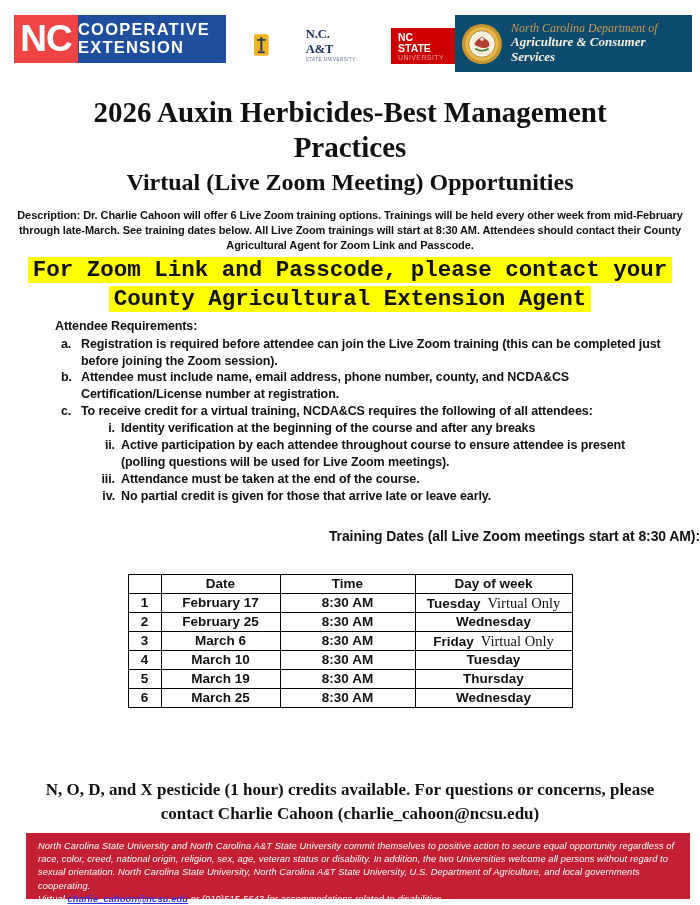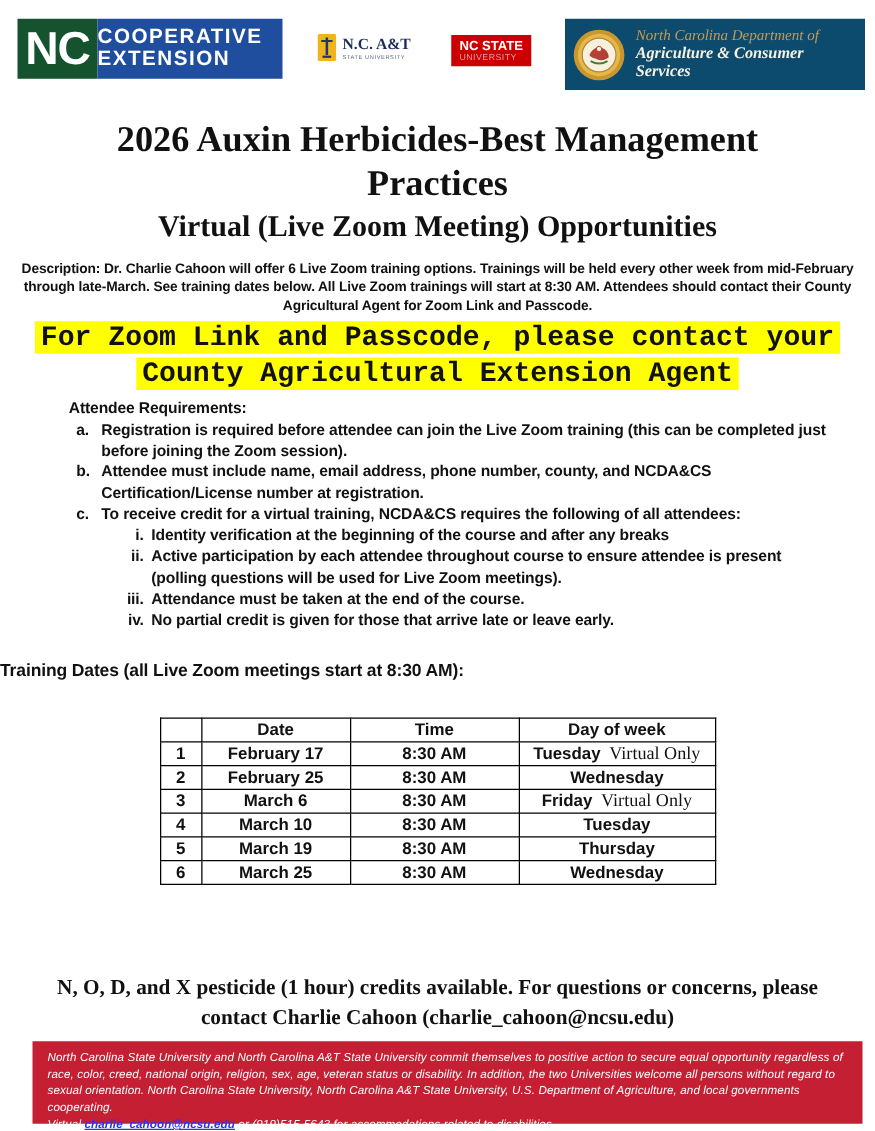--- a/index.html
+++ b/index.html
@@ -5,29 +5,29 @@
   html,body{margin:0;padding:0;background:#e8e8e8;}
   .page{
     width:700px;height:905px;margin:0 auto;background:#ffffff;
     position:relative;overflow:hidden;
     font-family:"Liberation Sans",sans-serif;color:#111;
   }
   
   .logo-row{display:flex;align-items:flex-start;padding:15px 5px 0 14px;height:60px;}
   .ext-logo{display:flex;height:48px;}
   .ext-nc{
-    background:#14532d;color:#fff;width:64px;display:flex;align-items:center;justify-content:center;
+    background:#ef4444;color:#fff;width:64px;display:flex;align-items:center;justify-content:center;
     font-weight:bold;font-size:37px;letter-spacing:-1px;font-family:"Liberation Sans",sans-serif;
   }
   .ext-blue{
     background:#1f4e9e;color:#fff;width:148px;display:flex;flex-direction:column;
     align-items:flex-start;justify-content:center;line-height:1.08;
   }
   .ext-blue div{font-weight:bold;font-size:16.5px;letter-spacing:1.2px;}
-  .at-logo{display:flex;align-items:center;margin-left:28px;margin-top:12px;}
+  .at-logo{display:flex;align-items:center;margin-left:28px;margin-top:12px;gap:32px;}
   .at-emblem{width:15px;height:22px;margin-right:5px;}
   .at-text .at-name{font-family:"Liberation Serif",serif;font-weight:bold;font-size:12.5px;color:#1b2e5a;}
   .at-text .at-sub{font-size:4.5px;color:#5a6b8c;letter-spacing:.5px;}
   .ncsu-logo{
     background:#cc0000;color:#fff;margin-left:32px;margin-top:13px;
     padding:4px 7px 3px 7px;line-height:1.05;
   }
   .ncsu-l1{font-weight:bold;font-size:10.5px;}
   .ncsu-l2{font-size:7px;color:#ec9f9f;letter-spacing:.4px;}
   .ncda-logo{
@@ -61,21 +61,21 @@
   .reqs{margin:4px 30px 0 55px;font-size:12.5px;font-weight:bold;letter-spacing:-.1px;line-height:1.35;}
   .req-head{margin-bottom:1px;}
   .req-item{display:flex;margin-left:6px;}
   .req-item .marker{width:20px;text-align:left;flex:none;}
   .req-item .txt{flex:1;padding-right:6px;}
   .sub-item{display:flex;margin-left:42px;}
   .sub-item .marker{width:18px;text-align:right;padding-right:6px;flex:none;}
   .sub-item .txt{flex:1;padding-right:4px;}
   
   .tbl-caption{
-    text-align:left;font-size:14px;font-weight:bold;margin:24px 0 0;letter-spacing:-.1px;
+    text-align:right;font-size:14px;font-weight:bold;margin:24px 0 0;letter-spacing:-.1px;
   }
   table.training{
     border-collapse:collapse;margin:30px auto 0;table-layout:fixed;
   }
   table.training th,table.training td{
     border:1.5px solid #000;height:18px;padding:0 3px;
     font-size:13.5px;font-weight:bold;text-align:center;line-height:1.2;
     font-family:"Liberation Sans",sans-serif;overflow:hidden;white-space:nowrap;
   }
   .col-num{width:26px;}

